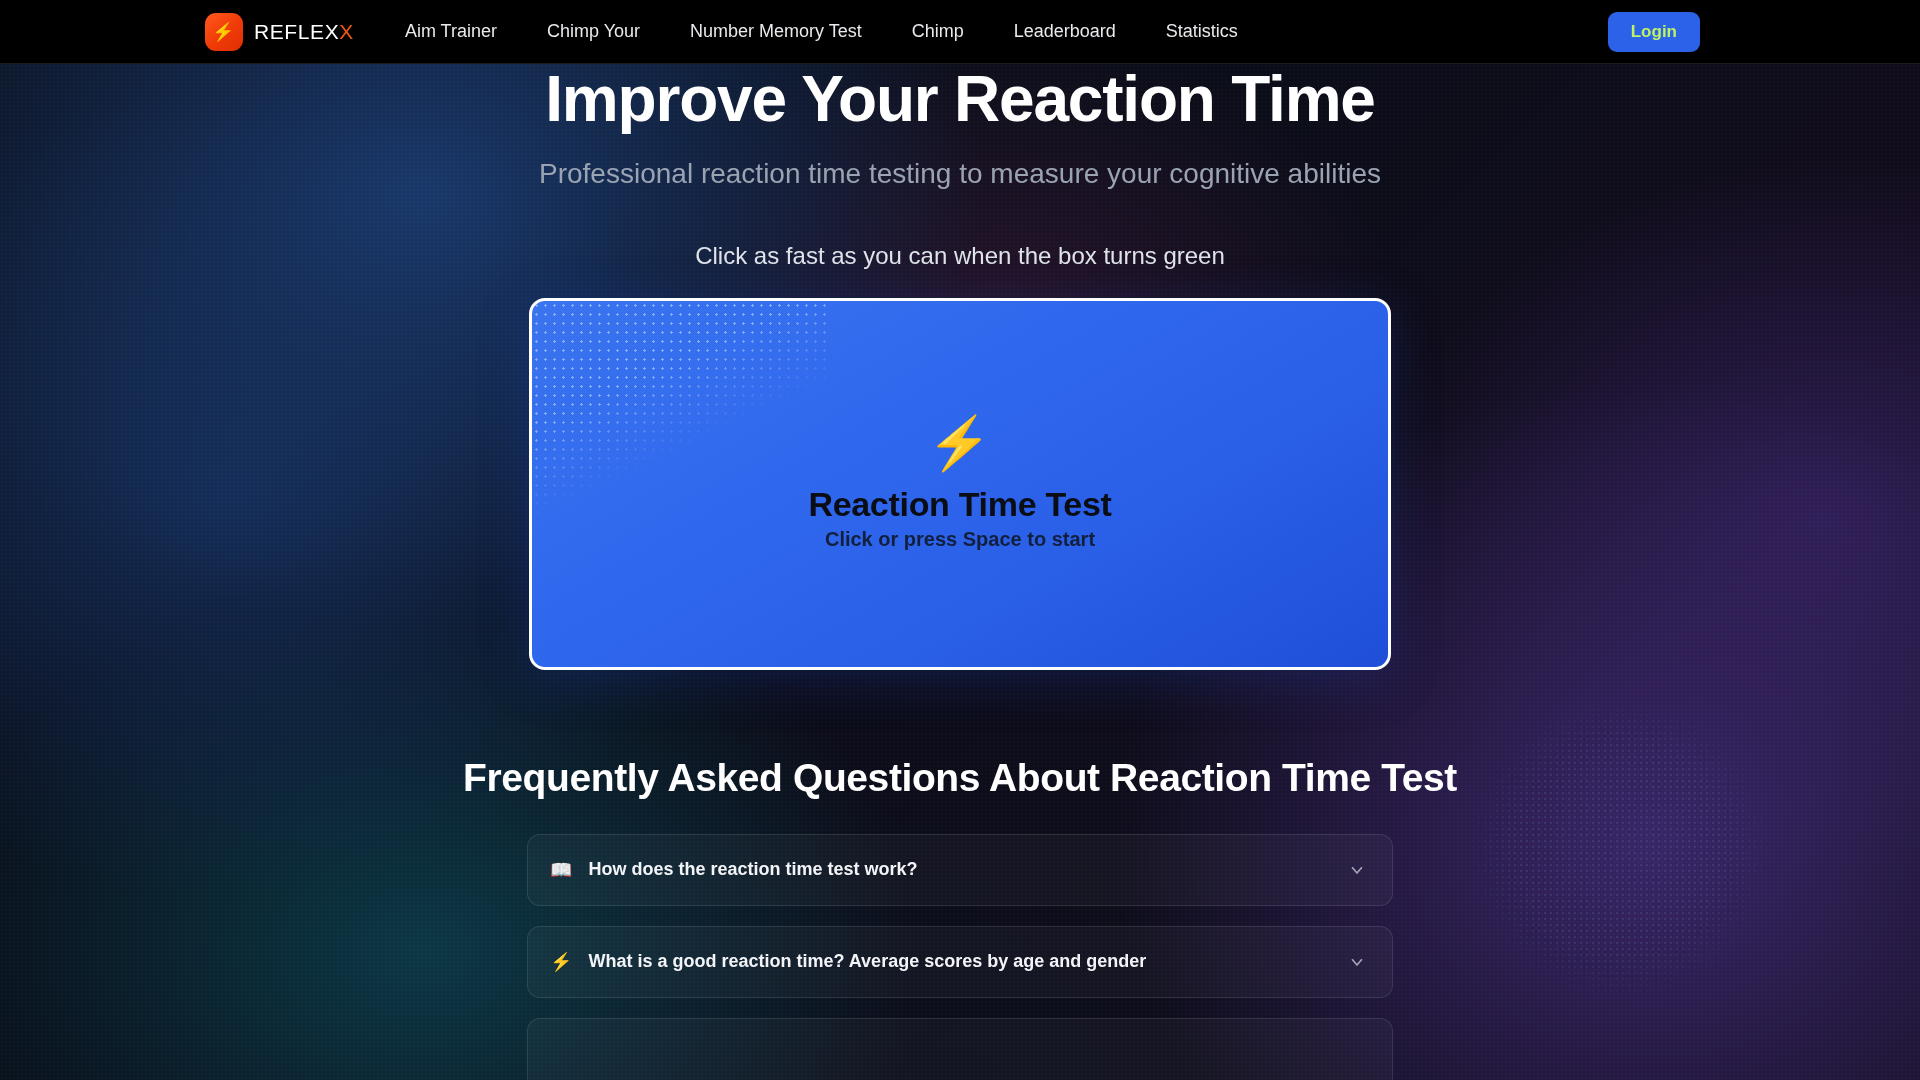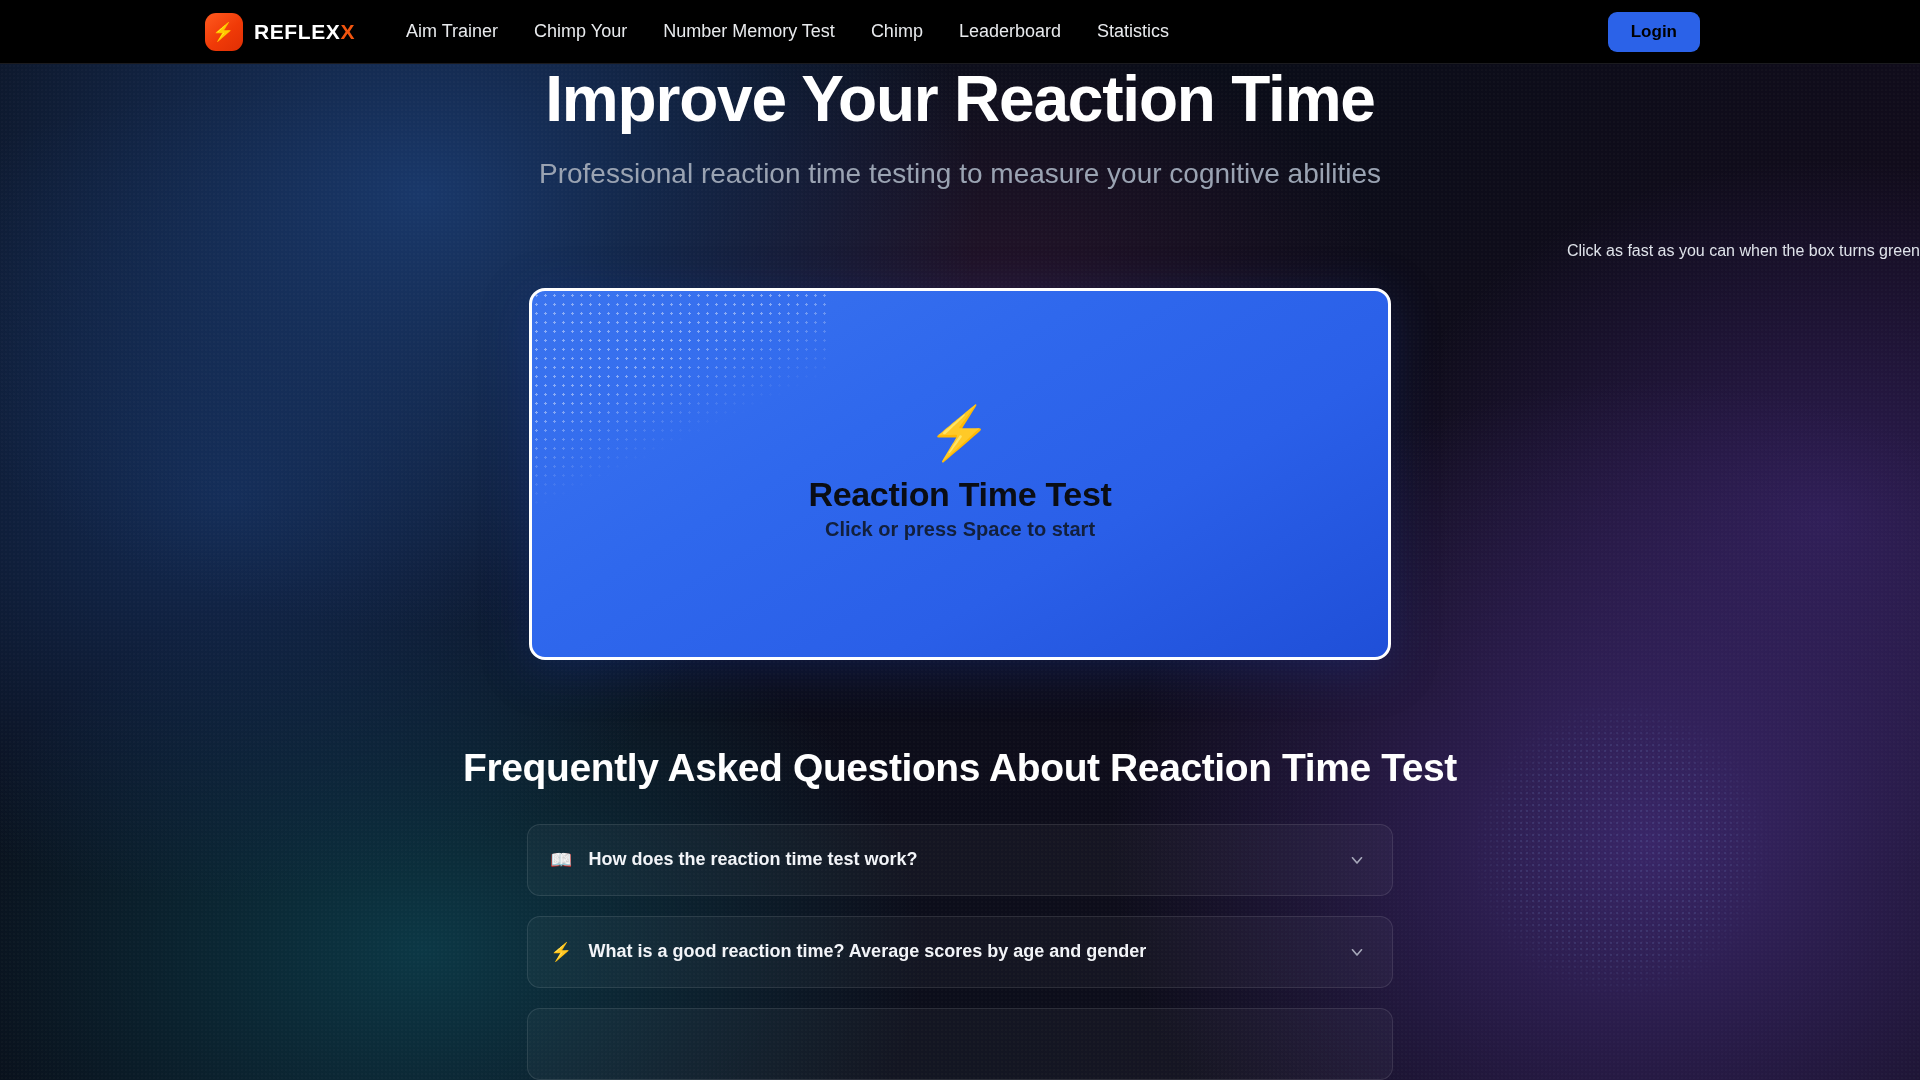--- a/index.html
+++ b/index.html
@@ -62,32 +62,32 @@
   }
   .brand { display:flex; align-items:center; gap:11px; margin-right:34px; }
   .brand-mark {
     width:38px; height:38px; border-radius:11px;
     background:linear-gradient(140deg,#ff5a1f 0%, #f03a07 55%, #e02f04 100%);
     display:flex; align-items:center; justify-content:center;
     font-size:18px; line-height:1;
   }
   .brand-mark span { filter:saturate(1.4); }
   .brand-text {
-    color:#fff; font-size:21px; font-weight:700; letter-spacing:.6px;
+    color:#fff; font-size:21px; font-weight:400; letter-spacing:.6px;
   }
   .brand-text .x { color:#f2550f; }
-  .nav-links { display:flex; align-items:center; gap:2px; }
+  .nav-links { display:flex; align-items:center; gap:16px; }
   .nav-link {
     color:#e8eaed; font-size:18px; font-weight:400;
     padding:8px 17px; border-radius:7px; cursor:pointer;
     white-space:nowrap;
   }
   .nav-spacer { flex:1; }
   .login-btn {
-    background:#2b62e8; color:#000000;
+    background:#2b62e8; color:#bef264;
     font-size:17px; font-weight:600;
     padding:10px 23px; border-radius:9px;
     border:none; cursor:pointer;
     margin-right:196px;
   }
 
   
   .content { position:relative; z-index:4; }
   .hero { text-align:center; }
   .hero-title {
@@ -96,21 +96,21 @@
     letter-spacing:-1.2px;
     line-height:1.12;
   }
   .hero-sub {
     margin-top:22px;
     color:#9aa3b2; font-size:28px; font-weight:400;
   }
 
   
   .test-wrap { margin-top:52px; text-align:center; }
-  .test-hint { color:#dfe3ea; font-size:16px;text-align:right; }
+  .test-hint { color:#dfe3ea; font-size:24px; }
   .test-box {
     position:relative;
     width:862px; height:372px;
     margin:28px auto 0;
     border-radius:16px;
     border:3px solid #ffffff;
     background:linear-gradient(150deg,#3b74ef 0%, #2f68ed 38%, #2a5fe8 66%, #1f4fd8 100%);
     display:flex; flex-direction:column;
     align-items:center; justify-content:center;
     cursor:pointer;

